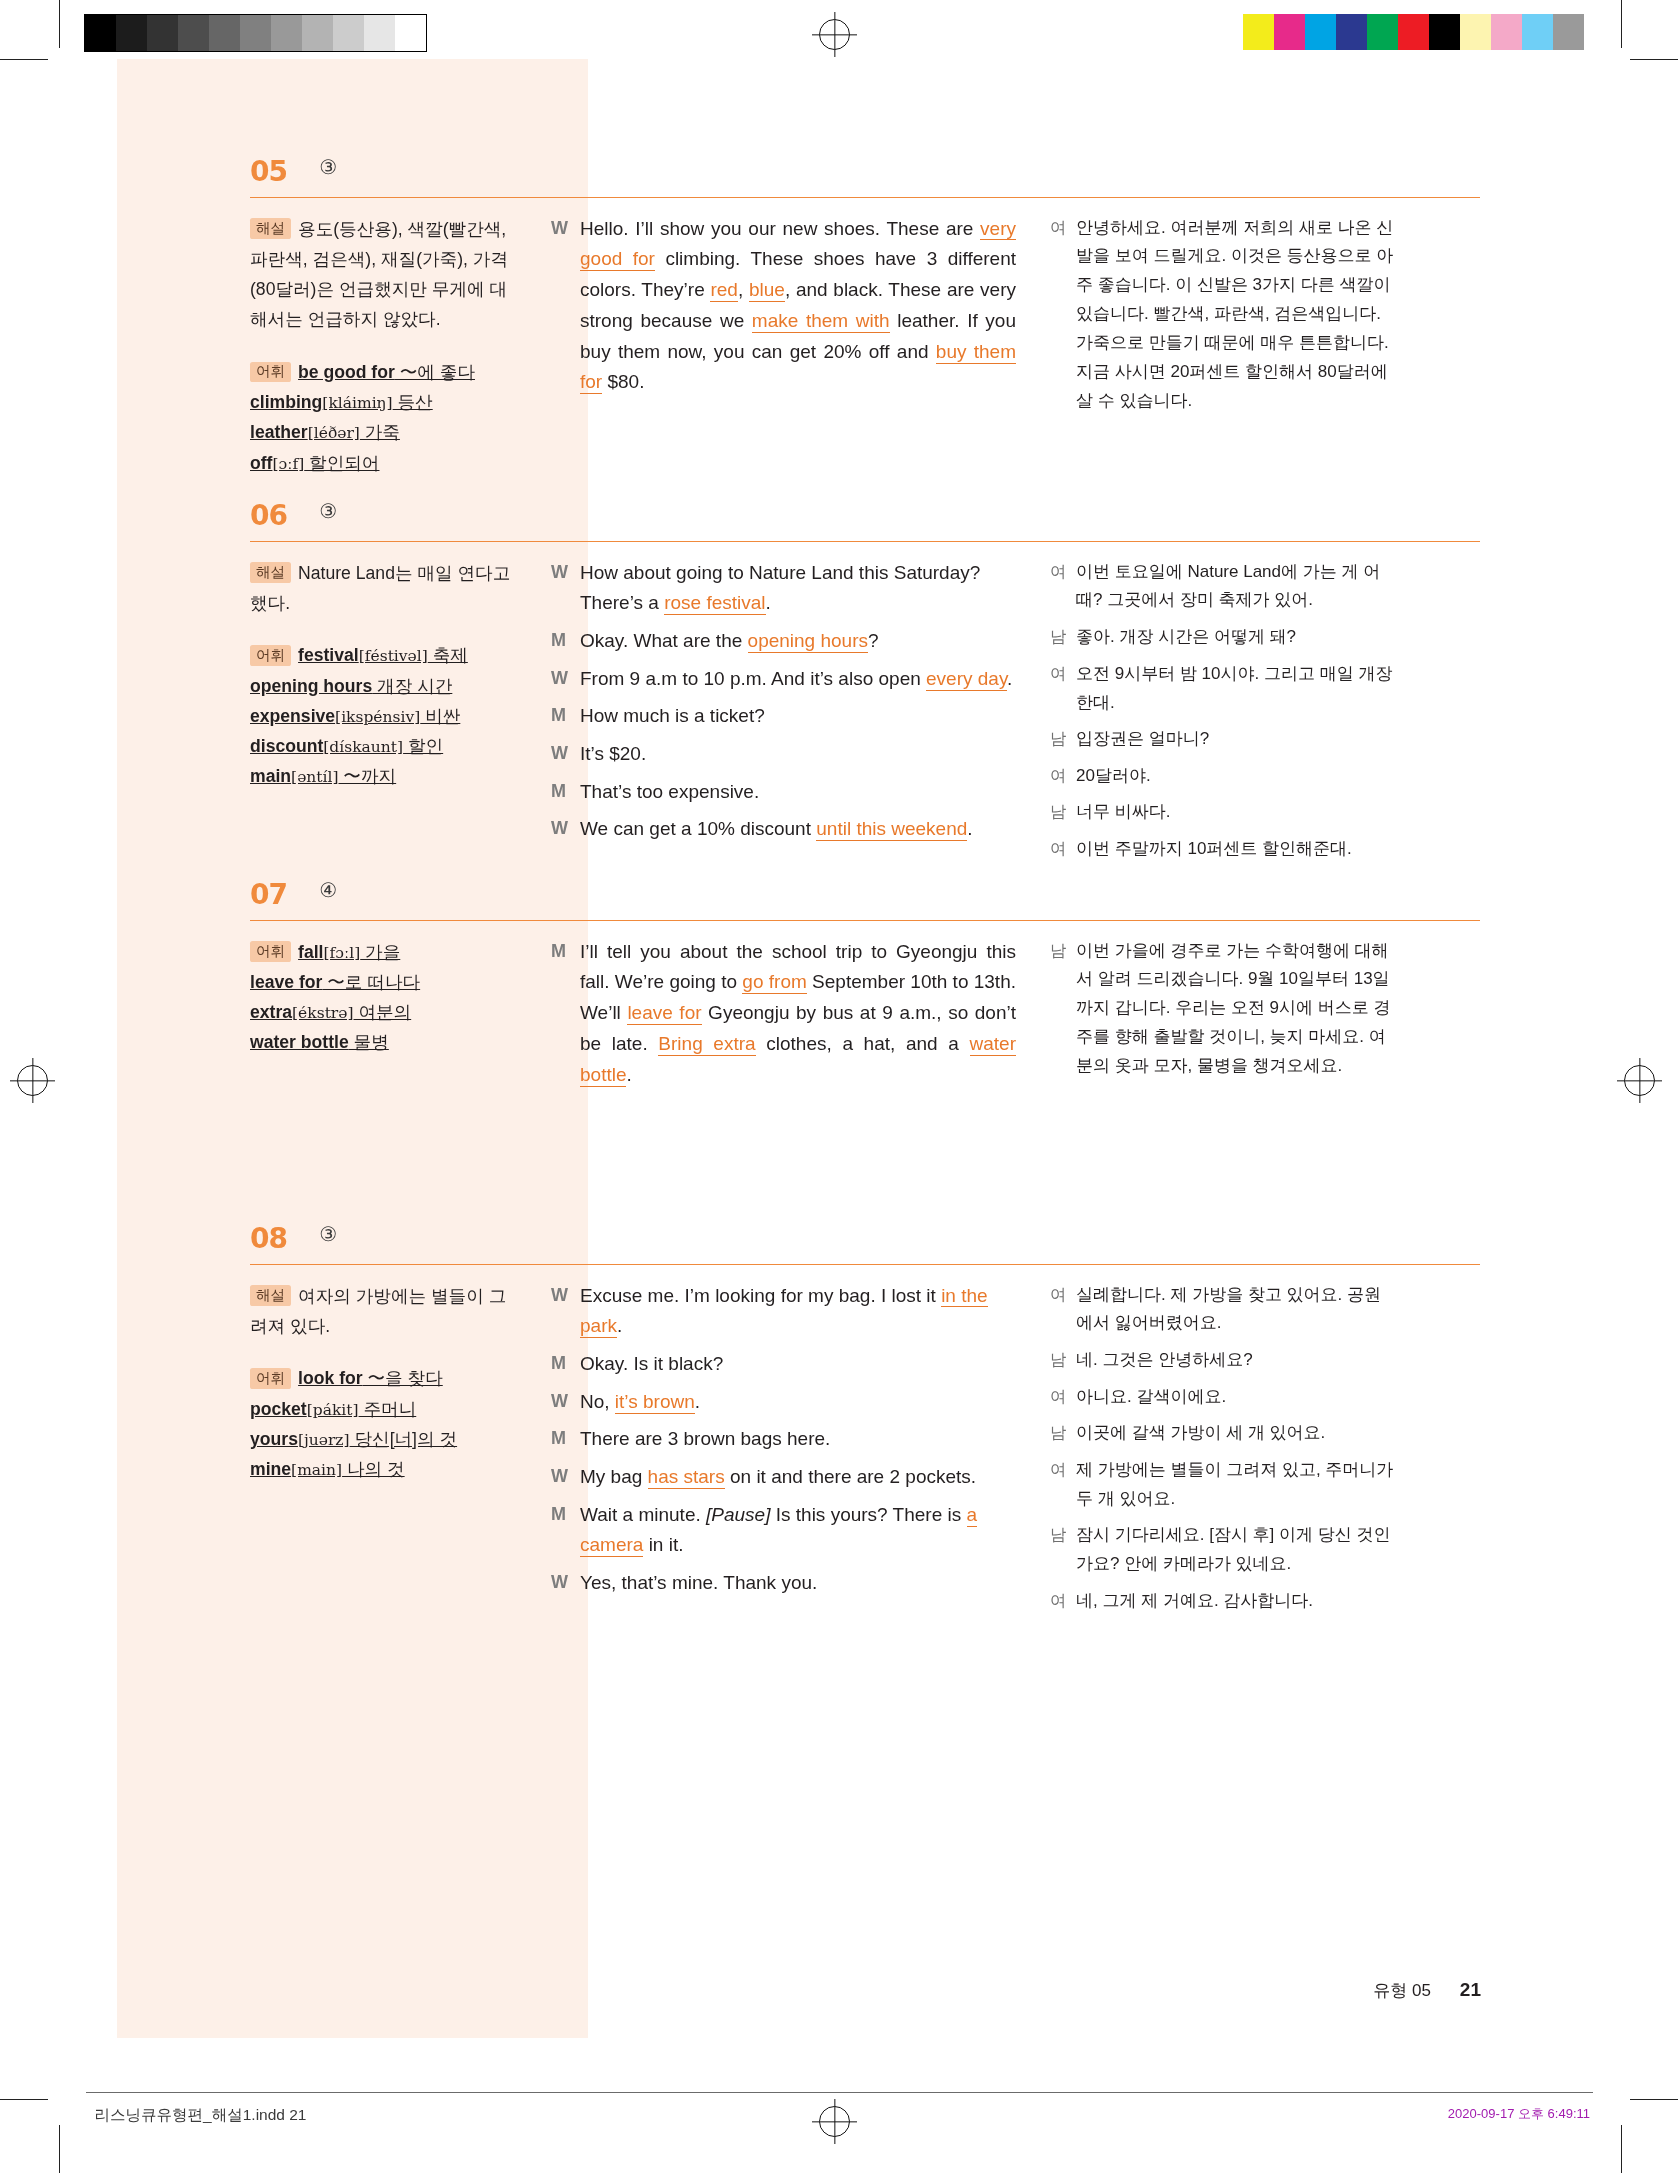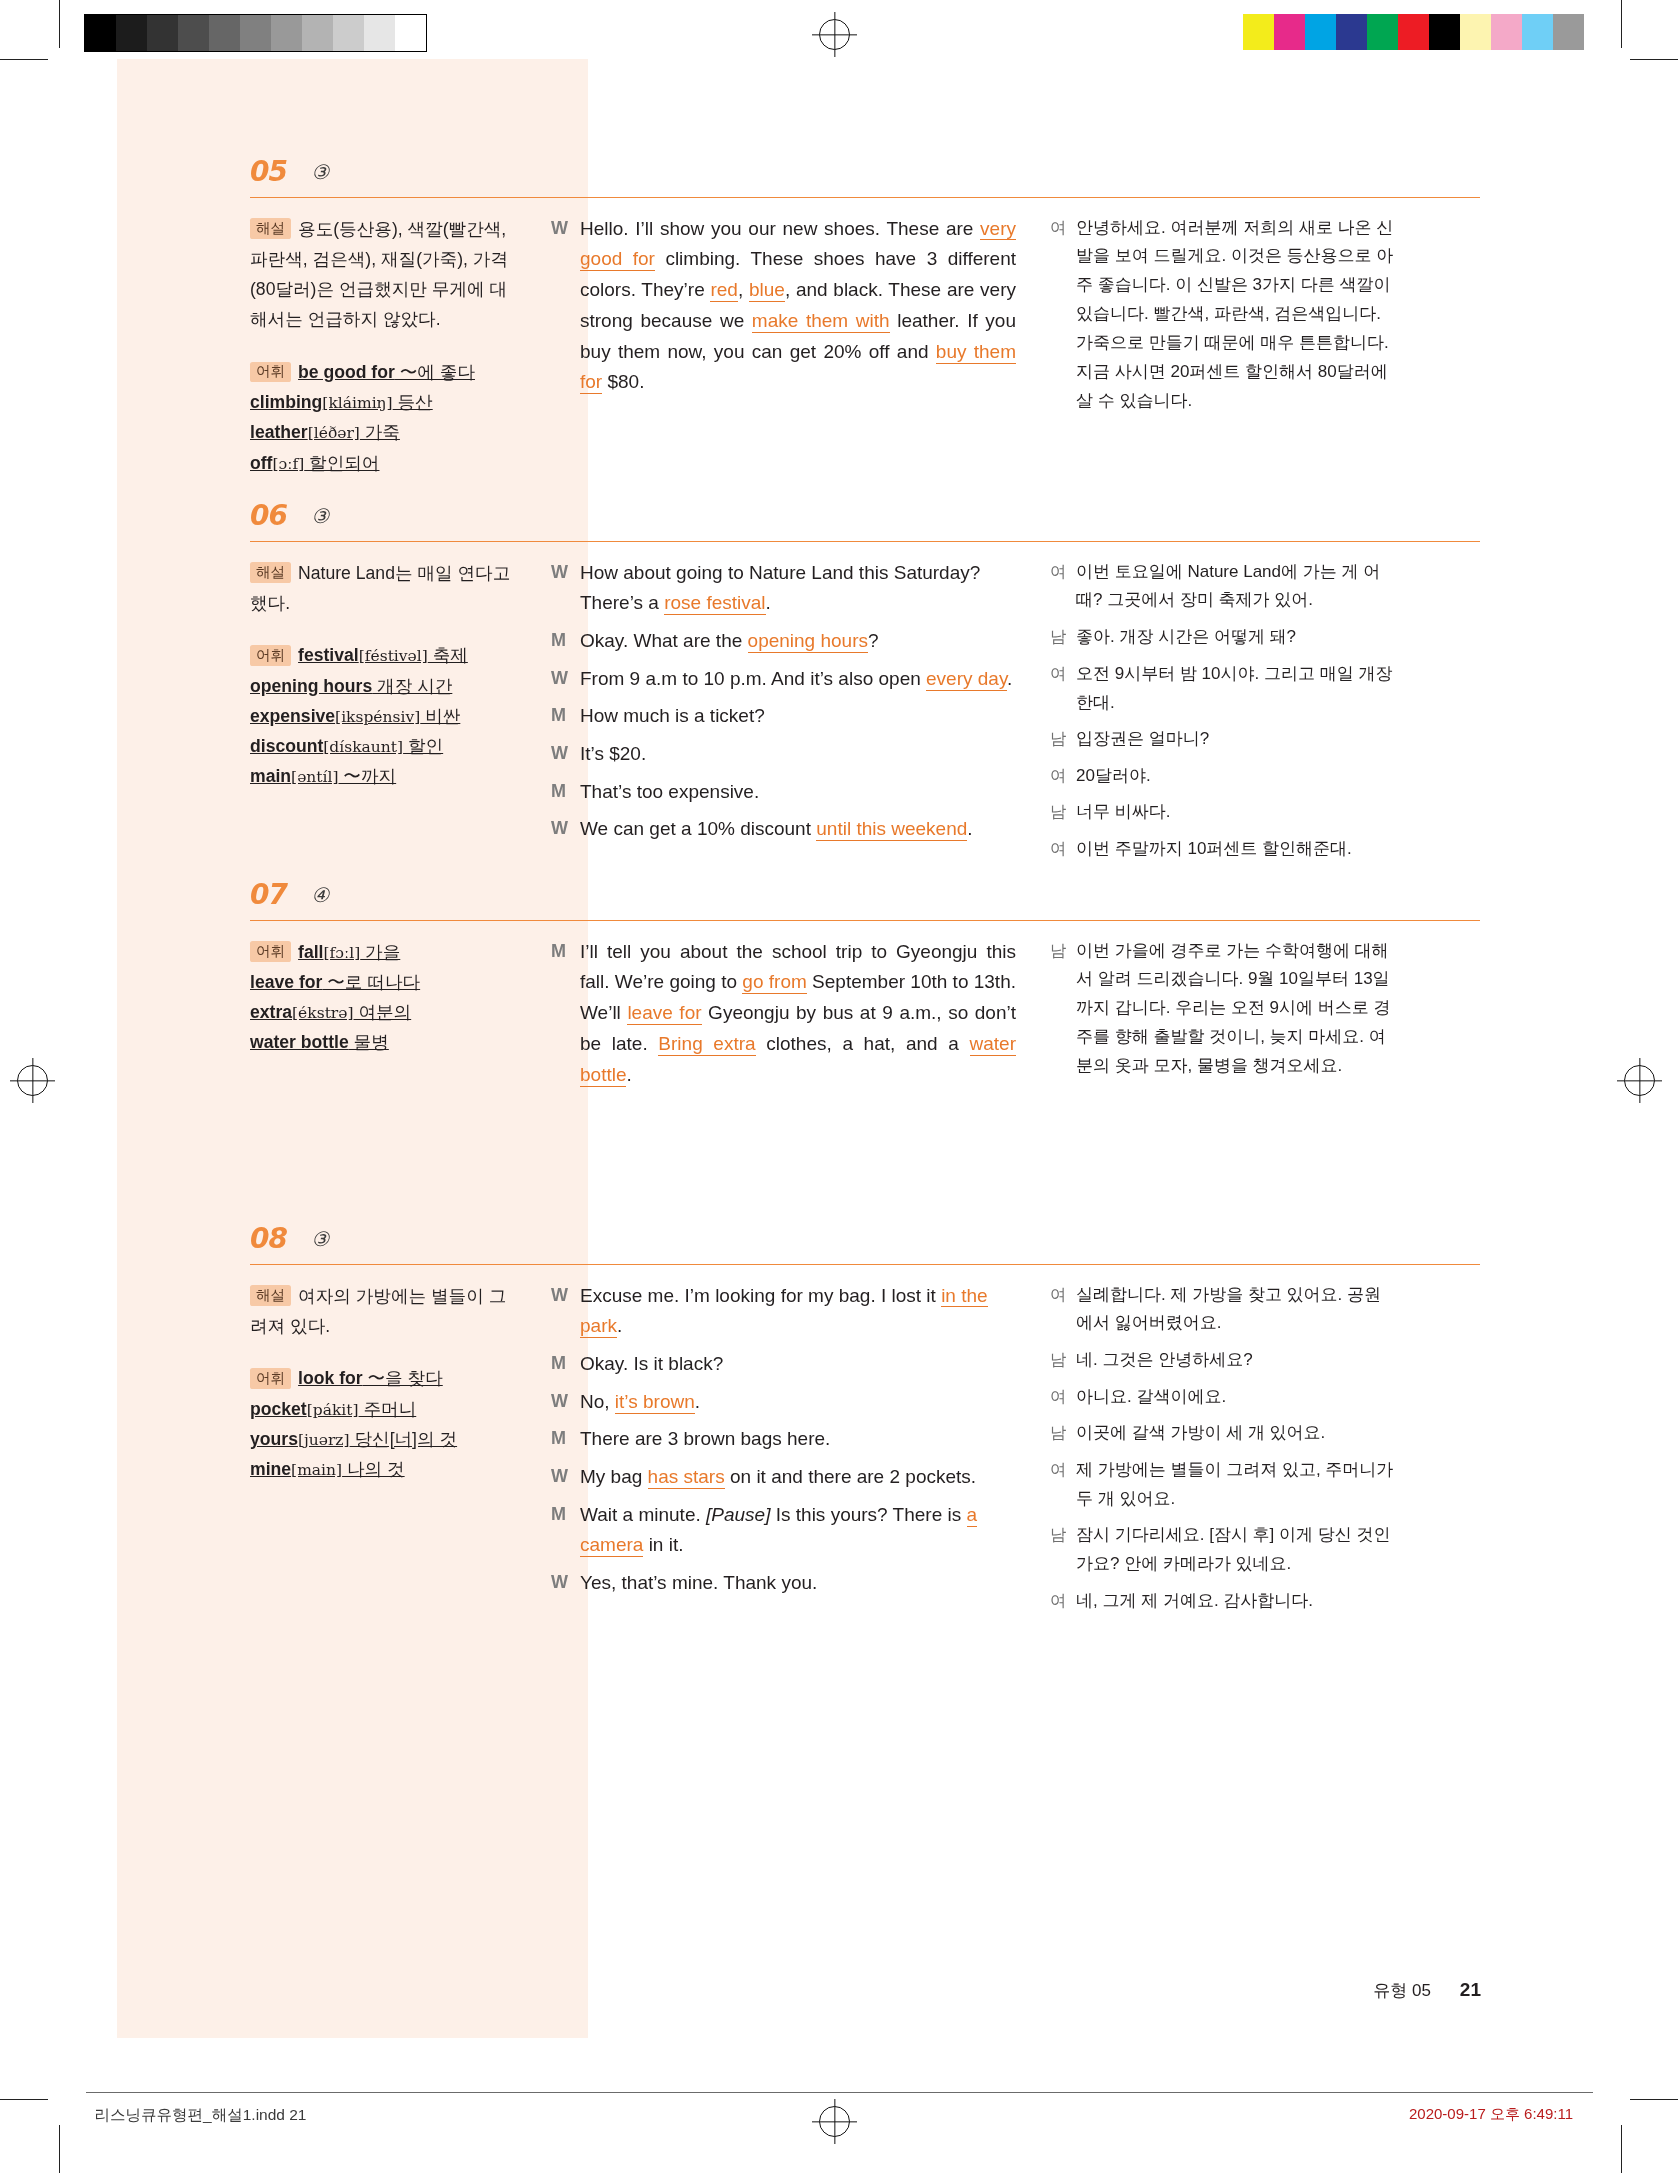--- a/index.html
+++ b/index.html
@@ -72,24 +72,23 @@
     height: 2173px;
   }
   
   .item {
     position: absolute;
     left: 250px;
     width: 1230px;
   }
   .item-head {
     display: flex;
-    align-items: center;
-    gap: 24px;
+    align-items: flex-start;
+    gap: 32px;
     padding-bottom: 8.6px;
-    font-style: italic;
   }
   .item-num {
     font-family: "DejaVu Sans", sans-serif;
     font-weight: bold;
     font-size: 28px;
     color: #f08a3c;
     letter-spacing: -0.9px;
   }
   .item-ans {
     font-size: 20px;
@@ -194,23 +193,23 @@
     height: 53px;
   }
   .printbar .left {
     position: absolute;
     left: 8.6px; top: 12px;
     font-size: 15.5px;
     color: #3a3a3a;
   }
   .printbar .right {
     position: absolute;
-    right: 20px; top: 12px;
-    font-size: 15px;
-    color: #b91c1c;
+    right: 3px; top: 12px;
+    font-size: 13px;
+    color: #a21caf;
   }
 </style>
 </head>
 <body>
 
 <div class="page">
 
   <div class="crop-v" style="left:59px; top:0; height:48px;"></div>
   <div class="crop-v" style="left:59px; top:2125px; height:48px;"></div>
   <div class="crop-v" style="left:1621px; top:0; height:48px;"></div>

